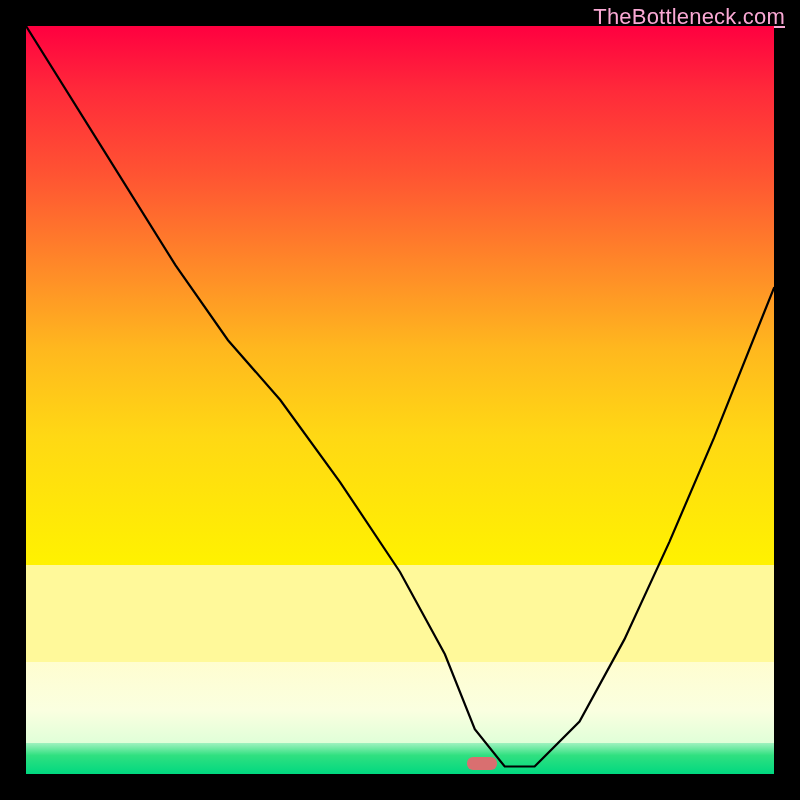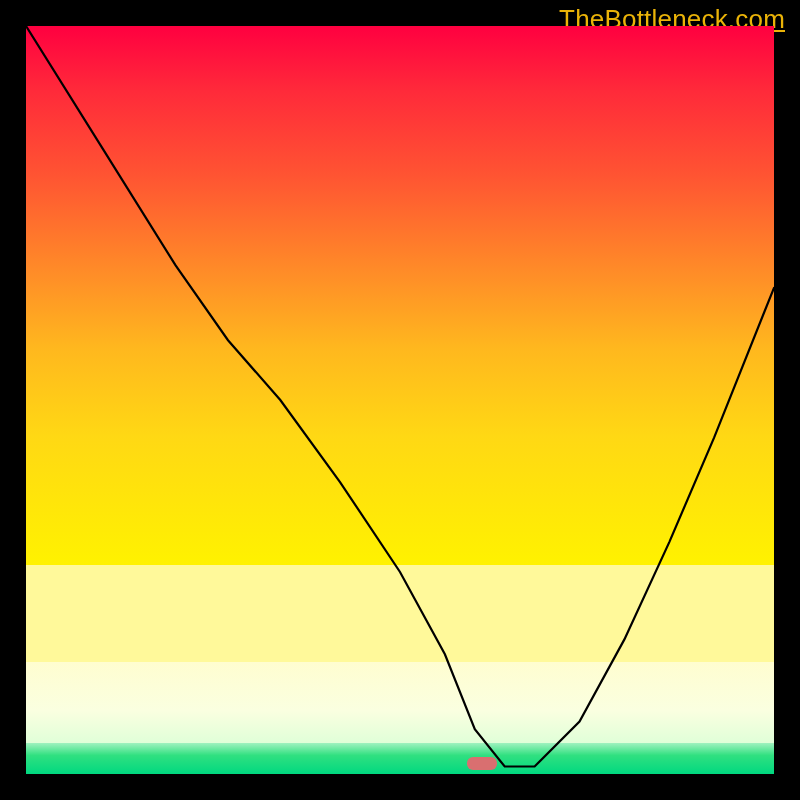--- a/index.html
+++ b/index.html
@@ -14,22 +14,22 @@
   .outer {
     position: relative;
     width: 800px;
     height: 800px;
     background: #000;
   }
   .watermark {
     position: absolute;
     top: 4px;
     right: 15px;
-    color: #eab308;
-    font-size: 26px;
+    color: #f9a8d4;
+    font-size: 22px;
     font-weight: 400;
     letter-spacing: 0.2px;
     text-decoration: underline;
   }
   .plot-area {
     position: absolute;
     left: 26px;
     top: 26px;
     width: 748px;
     height: 748px;

